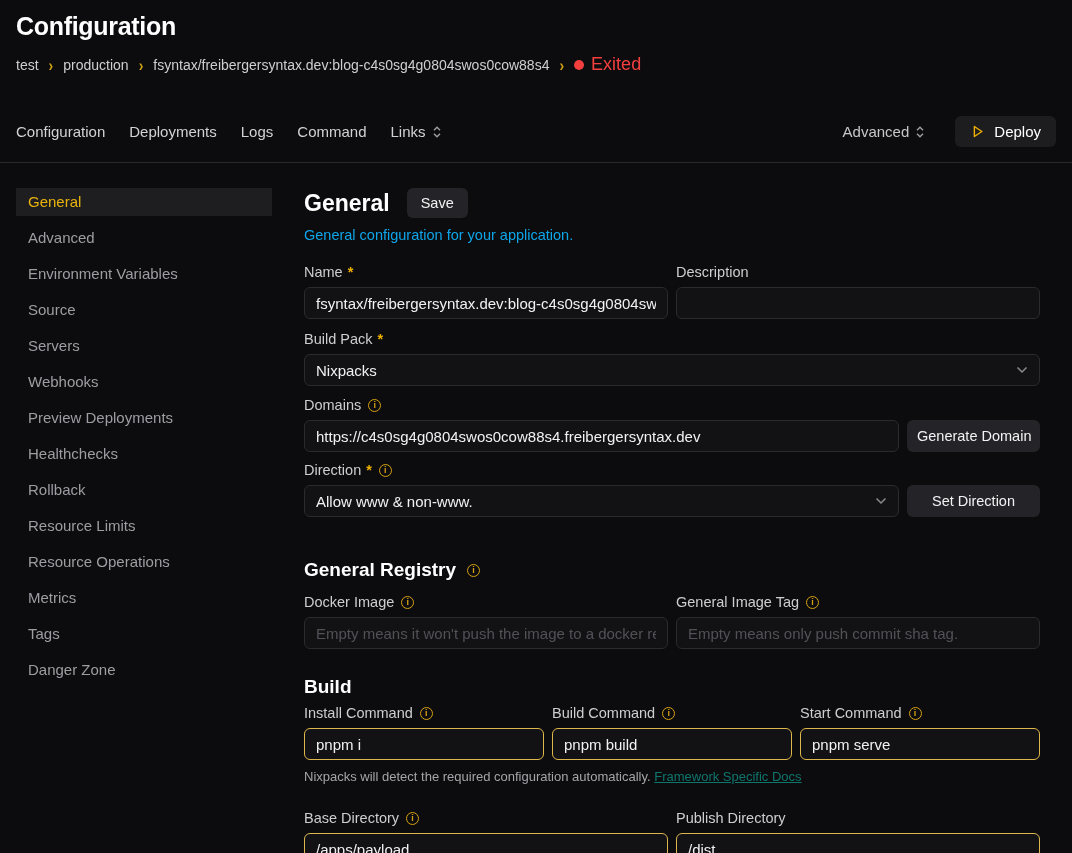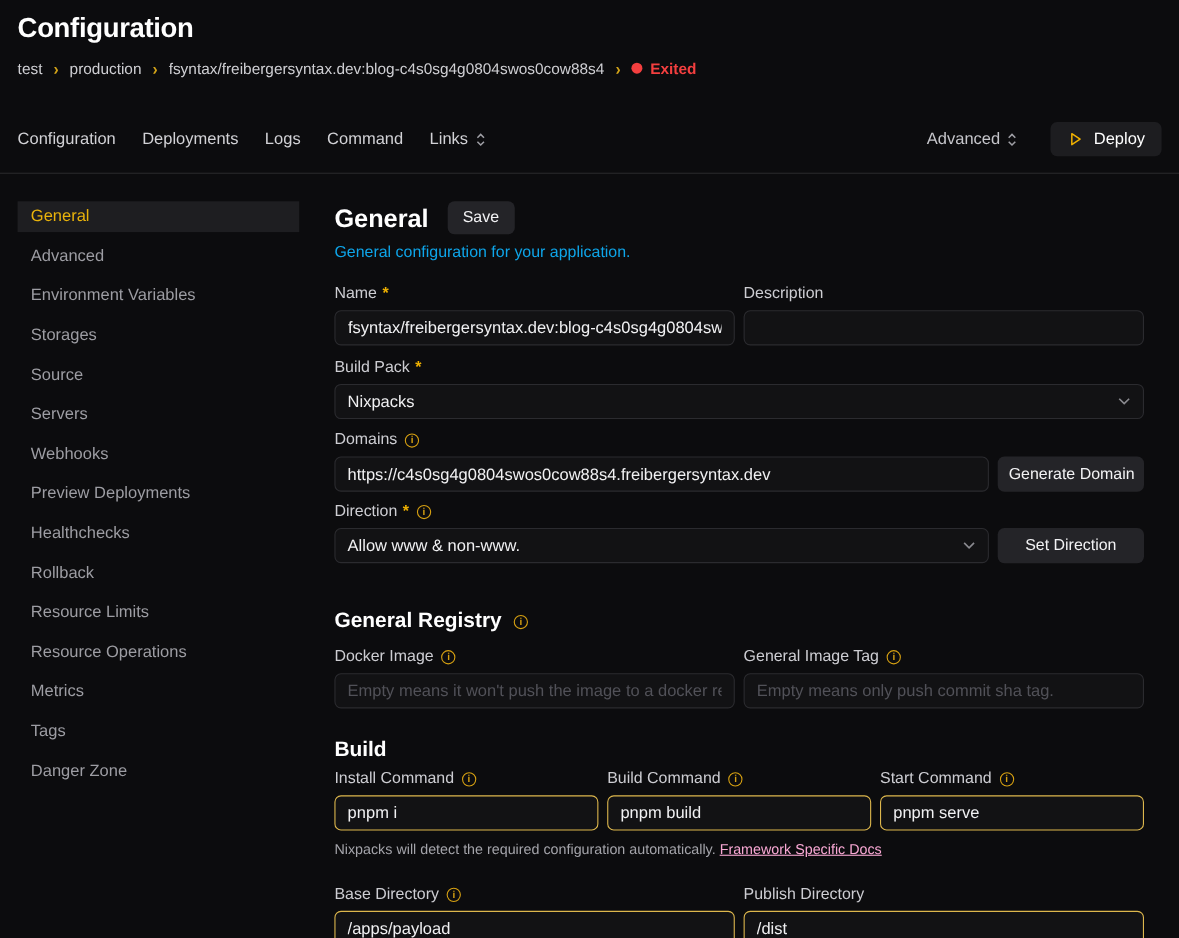--- a/index.html
+++ b/index.html
@@ -13,21 +13,21 @@
   .app { position: relative; width: 1072px; height: 853px; overflow: hidden; }
 
   
   .header { padding: 12px 16px 0 16px; }
   .page-title { font-size: 25px; font-weight: 800; color: #ffffff; margin: 0; letter-spacing: -0.3px; }
   .breadcrumb { display: flex; align-items: center; gap: 10px; margin-top: 13px; font-size: 14px; color: #cfcfd3; }
   .crumb { cursor: pointer; }
   .crumb-sep { color: #d1a218; font-weight: 700; font-size: 14px; transform: scaleY(1.15); }
   .status { display: flex; align-items: center; gap: 7px; }
   .status-dot { width: 10px; height: 10px; border-radius: 50%; background: #f43f3f; }
-  .status-text { color: #f43f3f; font-weight: 700; font-size: 14px; }
+  .status-text { color: #f43f3f; font-weight: 400; font-size: 18px; }
 
   
   .nav {
     display: flex; align-items: center; gap: 24px;
     margin-top: 41px; padding: 0 16px 15px 16px;
     border-bottom: 1px solid #28282b;
     font-size: 15px; color: #d2d2d6;
   }
   .nav-tab { cursor: pointer; display: flex; align-items: center; gap: 6px; }
   .nav-right { margin-left: auto; display: flex; align-items: center; gap: 30px; }
@@ -86,21 +86,21 @@
     border: 1px solid #2b2b2f; border-radius: 6px;
     padding: 12px 11px; color: #f1f1f3; font-size: 15px;
     display: flex; align-items: center; justify-content: space-between;
     cursor: pointer;
   }
   .section-title {
     display: flex; align-items: center; gap: 9px;
     font-size: 19px; font-weight: 700; color: #ffffff; margin: 0;
   }
   .note { font-size: 13px; color: #a4a4aa; margin-top: 9px; }
-  .note a { color: #f9a8d4; text-decoration: underline; cursor: pointer; }
+  .note a { color: #0f766e; text-decoration: underline; cursor: pointer; }
 
   .mt-row1 { margin-top: 21px; }
   .mt-row  { margin-top: 12px; }
   .mt-dom  { margin-top: 11px; }
   .mt-dir  { margin-top: 10px; }
   .mt-docker-title { margin-top: 42px; }
   .mt-docker-row   { margin-top: 13px; }
   .mt-build-title  { margin-top: 27px; }
   .mt-cmd-row      { margin-top: 7px; }
   .mt-base-row     { margin-top: 26px; }
@@ -156,21 +156,20 @@
       </button>
     </span>
   </div>
 
   <div class="content">
 
     <div class="sidebar">
       <div class="side-item active">General</div>
       <div class="side-item">Advanced</div>
       <div class="side-item">Environment Variables</div>
-      <div class="side-item">Storages</div>
       <div class="side-item">Source</div>
       <div class="side-item">Servers</div>
       <div class="side-item">Webhooks</div>
       <div class="side-item">Preview Deployments</div>
       <div class="side-item">Healthchecks</div>
       <div class="side-item">Rollback</div>
       <div class="side-item">Resource Limits</div>
       <div class="side-item">Resource Operations</div>
       <div class="side-item">Metrics</div>
       <div class="side-item">Tags</div>

